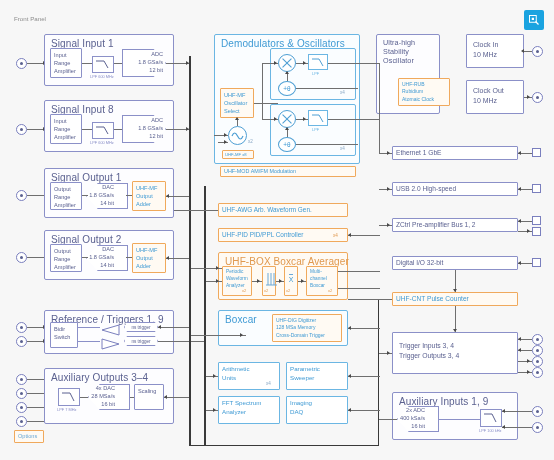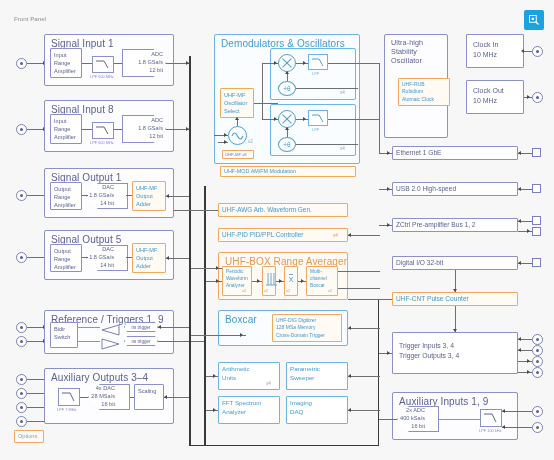--- a/index.html
+++ b/index.html
@@ -210,21 +210,21 @@
   </div>
   <div class="bx-or abs" style="left:132px; top:181px; width:34px; height:30px; white-space:pre-line;">UHF-MF
 Output
 Adder</div>
   <div class="w wh abs" style="left:82px; top:195px; width:6px;"></div>
   <div class="w wh abs" style="left:126px; top:195px; width:6px;"></div>
   <div class="w wh abs" style="left:166px; top:196px; width:24px;"></div>
   <div class="ar ar-l abs" style="left:166px; top:193.6px;"></div>
 
   <div class="grp abs" style="left:44px; top:230px; width:130px; height:50px;">
-    <div class="grp-title">Signal Output 5</div>
+    <div class="grp-title">Signal Output 2</div>
   </div>
   <div class="bx abs" style="left:50px; top:244px; width:32px; height:28px; white-space:pre-line;">Output
 Range
 Amplifier</div>
   <div class="tz abs" style="left:86px; top:245px; width:42px; height:26px; transform:scaleX(-1);">
     <div class="tzbg"></div>
       <div class="tztx" style="white-space:pre-line; transform:scaleX(-1); text-align:right;">DAC
 1.8 GSa/s
 14 bit</div>
   </div>
@@ -367,21 +367,21 @@
   <div class="w wh abs" style="left:218px; top:142px; width:10px;"></div>
   <div class="ar ar-r abs" style="left:224px; top:139.6px;"></div>
 
   <div class="bx-or abs" style="left:218px; top:203px; width:130px; height:14px; font-size:6.4px; display:flex; align-items:center;">UHF-AWG Arb. Waveform Gen.</div>
   <div class="bx-or abs" style="left:218px; top:228px; width:130px; height:14px; font-size:6.4px; display:flex; align-items:center;">UHF-PID PID/PPL Controller</div>
   <div class="mult abs" style="left:333px; top:233px; color:#e0994f;">x4</div>
   <div class="w wh abs" style="left:348px; top:235px; width:32px;"></div>
   <div class="ar ar-l abs" style="left:348px; top:232.6px;"></div>
 
   <div class="grp abs" style="left:218px; top:252px; width:130px; height:48px; border-color:#f0a95c; background:#fffaf3;">
-    <div class="grp-title" style="color:#e0994f;">UHF-BOX Range Averager</div>
+    <div class="grp-title" style="color:#e0994f;">UHF-BOX Boxcar Averager</div>
   </div>
   <div class="bx-or abs" style="left:222px; top:266px; width:30px; height:30px; white-space:pre-line; font-size:4.8px;">Periodic
 Waveform
 Analyzer</div>
   <div class="mult abs" style="left:242px; top:288px; font-size:4px; color:#e0994f;">x2</div>
   <div class="bx-or abs" style="left:262px; top:266px; width:14px; height:30px;">
     <svg width="11" height="18" viewBox="0 0 11 18" style="margin-top:2px;">
       <line x1="2" y1="2" x2="2" y2="14" stroke="#6aa9d8" stroke-width="1"></line>
       <line x1="5" y1="2" x2="5" y2="14" stroke="#6aa9d8" stroke-width="1"></line>
       <line x1="8" y1="2" x2="8" y2="14" stroke="#6aa9d8" stroke-width="1"></line>
@@ -426,21 +426,21 @@
 DAQ</div>
   <div class="w wh abs" style="left:348px; top:376px; width:32px;"></div>
   <div class="ar ar-l abs" style="left:348px; top:373.6px;"></div>
   <div class="w wh abs" style="left:348px; top:410px; width:32px;"></div>
   <div class="ar ar-l abs" style="left:348px; top:407.6px;"></div>
   <div class="w wh abs" style="left:206px; top:376px; width:12px;"></div>
   <div class="ar ar-r abs" style="left:213px; top:373.6px;"></div>
   <div class="w wh abs" style="left:206px; top:410px; width:12px;"></div>
   <div class="ar ar-r abs" style="left:213px; top:407.6px;"></div>
 
-  <div class="grp abs" style="left:384px; top:34px; width:64px; height:104px;">
+  <div class="grp abs" style="left:376px; top:34px; width:64px; height:80px;">
     <div class="grp-title" style="white-space:pre-line; font-size:7.2px;">Ultra-high
 Stability
 Oscillator</div>
   </div>
   <div class="bx-or abs" style="left:398px; top:78px; width:52px; height:28px; white-space:pre-line; font-size:5px;">UHF-RUB
 Rubidium
 Atomaic Clock</div>
 
   <div class="bx abs" style="left:466px; top:34px; width:58px; height:34px; white-space:pre-line; font-size:7px; padding:5px 6px;">Clock In
 10 MHz</div>

